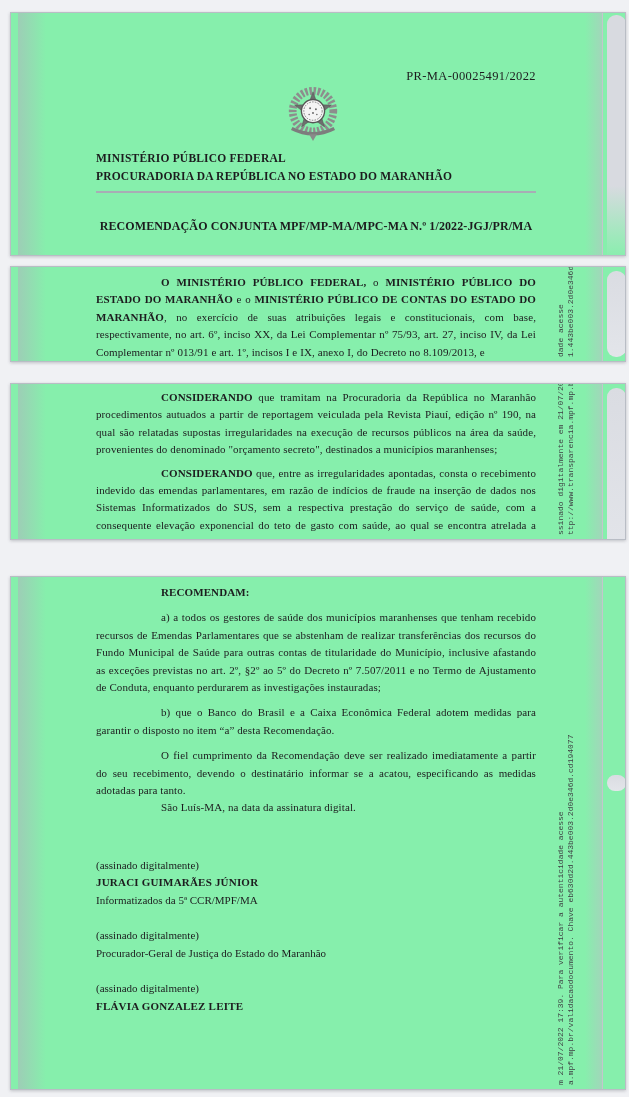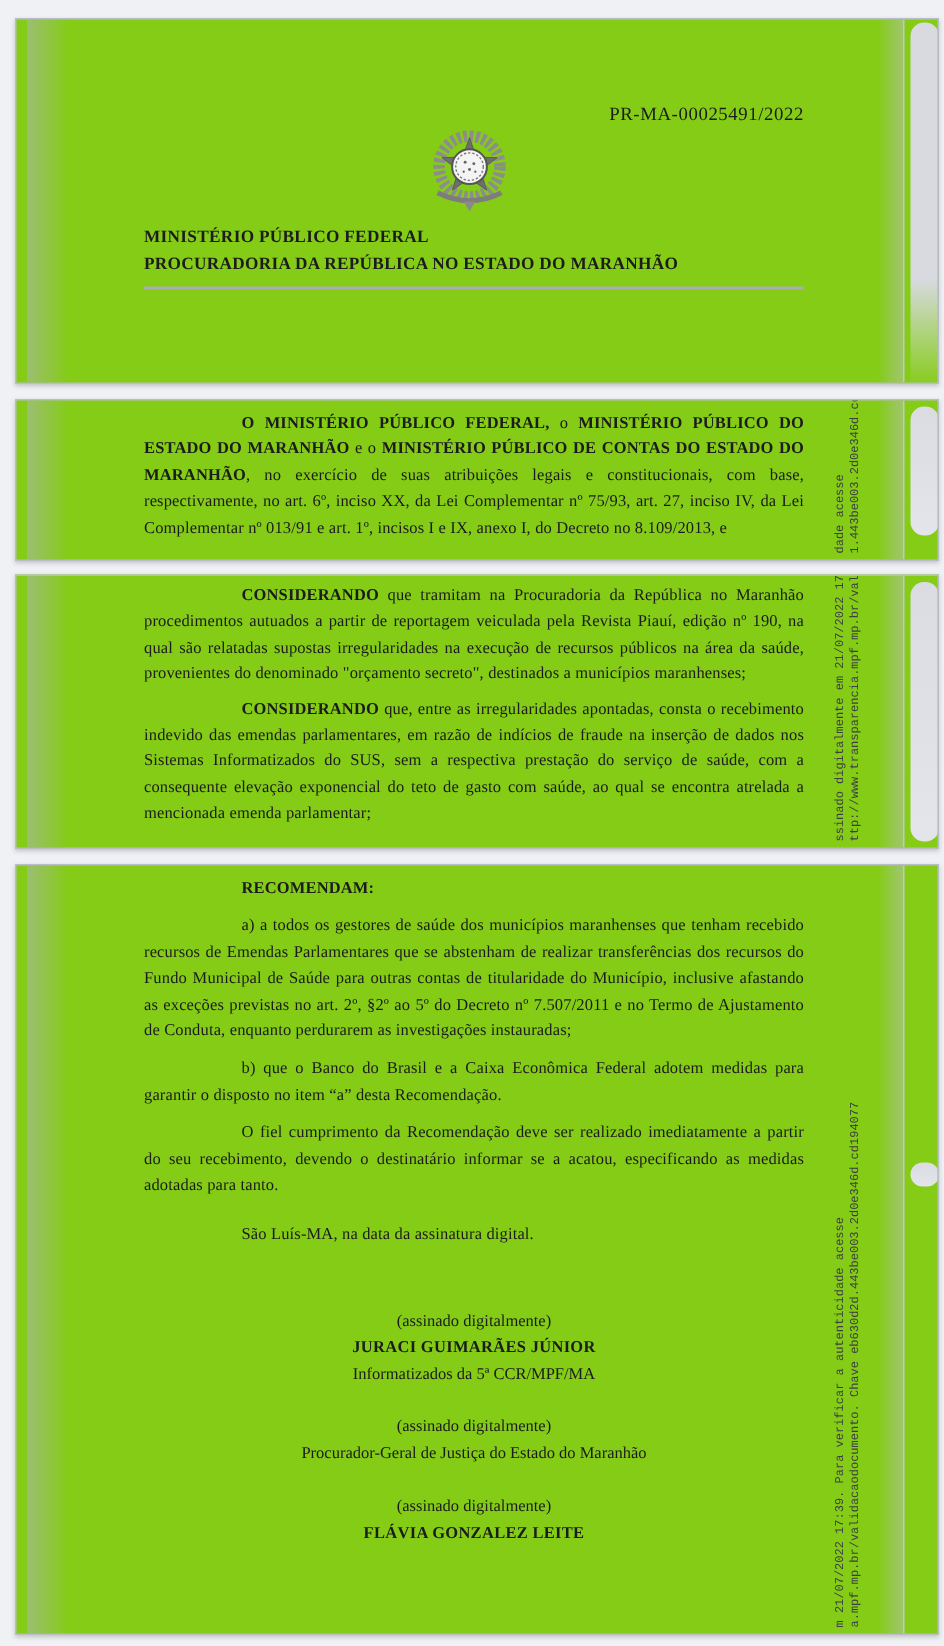--- a/index.html
+++ b/index.html
@@ -3,27 +3,27 @@
 <meta charset="utf-8">
 <style>
   html,body{margin:0;padding:0;}
   body{
     width:629px;height:1097px;position:relative;overflow:hidden;
     background:#f0f1f4;
     font-family:"Liberation Serif","DejaVu Serif",serif;
     color:#1c1c1e;
   }
   .block{
-    position:absolute;left:10px;width:616px;background:#84cc16;
+    position:absolute;left:10px;width:616px;background:#86efac;
     border:1px solid #b9bdc5;box-sizing:border-box;overflow:hidden;
     box-shadow:0 1px 3px rgba(70,72,80,.28);
   }
   .b1{top:12px;height:244px;}
-  .b2{top:266px;height:108px;}
-  .b3{top:383px;height:183px;}
+  .b2{top:266px;height:96px;}
+  .b3{top:383px;height:157px;}
   .b4{top:576px;height:514px;}
   
   .gutter{
     position:absolute;left:7px;top:0;bottom:0;width:28px;
     background:linear-gradient(to right, rgba(176,178,190,.55), rgba(255,255,255,0));
   }
   
   .paper-edge{
     position:absolute;left:591px;top:0;bottom:0;width:1px;background:#c3c6cc;
   }
@@ -37,24 +37,24 @@
   }
   .thumb.fade{background:linear-gradient(to bottom,#d8dae0 70%, rgba(216,218,224,0));border-radius:9px 9px 0 0;}
   
   .textcol{position:absolute;left:85px;width:440px;}
   .para{
     margin:0 0 8px 0;font-size:11px;line-height:17.4px;text-align:justify;
     text-indent:65px;letter-spacing:.1px;
   }
   .para .b{font-weight:bold;}
   .bold{font-weight:bold;}
-  .place{text-align:left;margin-top:16px;margin-bottom:0;}
+  .place{text-align:left;margin-bottom:0;}
   .closing{margin-bottom:0;}
   .signatures{margin-top:40px;}
-  .sig{text-align:center;line-height:17.5px;font-size:11px;}
+  .sig{line-height:17.5px;font-size:11px;}
   .sig + .sig{margin-top:18px;}
   .sig .name{font-weight:bold;letter-spacing:.2px;}
   
   .ref{
     position:absolute;top:56px;left:85px;width:440px;text-align:right;
     font-size:12.5px;letter-spacing:.4px;padding-right:3px;
   }
   .crest{position:absolute;top:72px;left:273px;}
   .org{
     position:absolute;left:85px;width:440px;text-align:left;
@@ -105,20 +105,21 @@
       <circle cx="30" cy="29" r="1" fill="#666"></circle>
       <circle cx="26" cy="30.5" r=".8" fill="#666"></circle>
       <circle cx="34" cy="30.5" r=".8" fill="#666"></circle>
       <path d="M8 45 Q30 56 52 45" stroke="#7d7d7d" stroke-width="3.5" fill="none"></path>
       <path d="M26 51 L30 58 L34 51" fill="#8a8a8a"></path>
     </svg>
 
     <div class="org org1">MINISTÉRIO PÚBLICO FEDERAL</div>
     <div class="org org2">PROCURADORIA DA REPÚBLICA NO ESTADO DO MARANHÃO</div>
     <div class="rule"></div>
+    <div class="doc-title">RECOMENDAÇÃO CONJUNTA MPF/MP-MA/MPC-MA N.º 1/2022-JGJ/PR/MA</div>
   </section>
 
   <section class="block b2">
     <div class="gutter"></div>
     <div class="rgutter"></div>
     <div class="paper-edge"></div>
     <div class="thumb" style="top:4px;height:86px;"></div>
     <div class="textcol">
       <p class="para"><span class="b">O MINISTÉRIO PÚBLICO FEDERAL,</span><span> o </span><span class="b">MINISTÉRIO PÚBLICO DO ESTADO DO MARANHÃO</span><span> e o </span><span class="b">MINISTÉRIO PÚBLICO DE CONTAS DO ESTADO DO MARANHÃO</span><span>, no exercício de suas atribuições legais e constitucionais, com base, respectivamente, no art. 6º, inciso XX, da Lei Complementar nº 75/93, art. 27, inciso IV, da Lei Complementar nº 013/91 e art. 1º, incisos I e IX, anexo I, do Decreto no 8.109/2013, e</span></p>
     </div>

